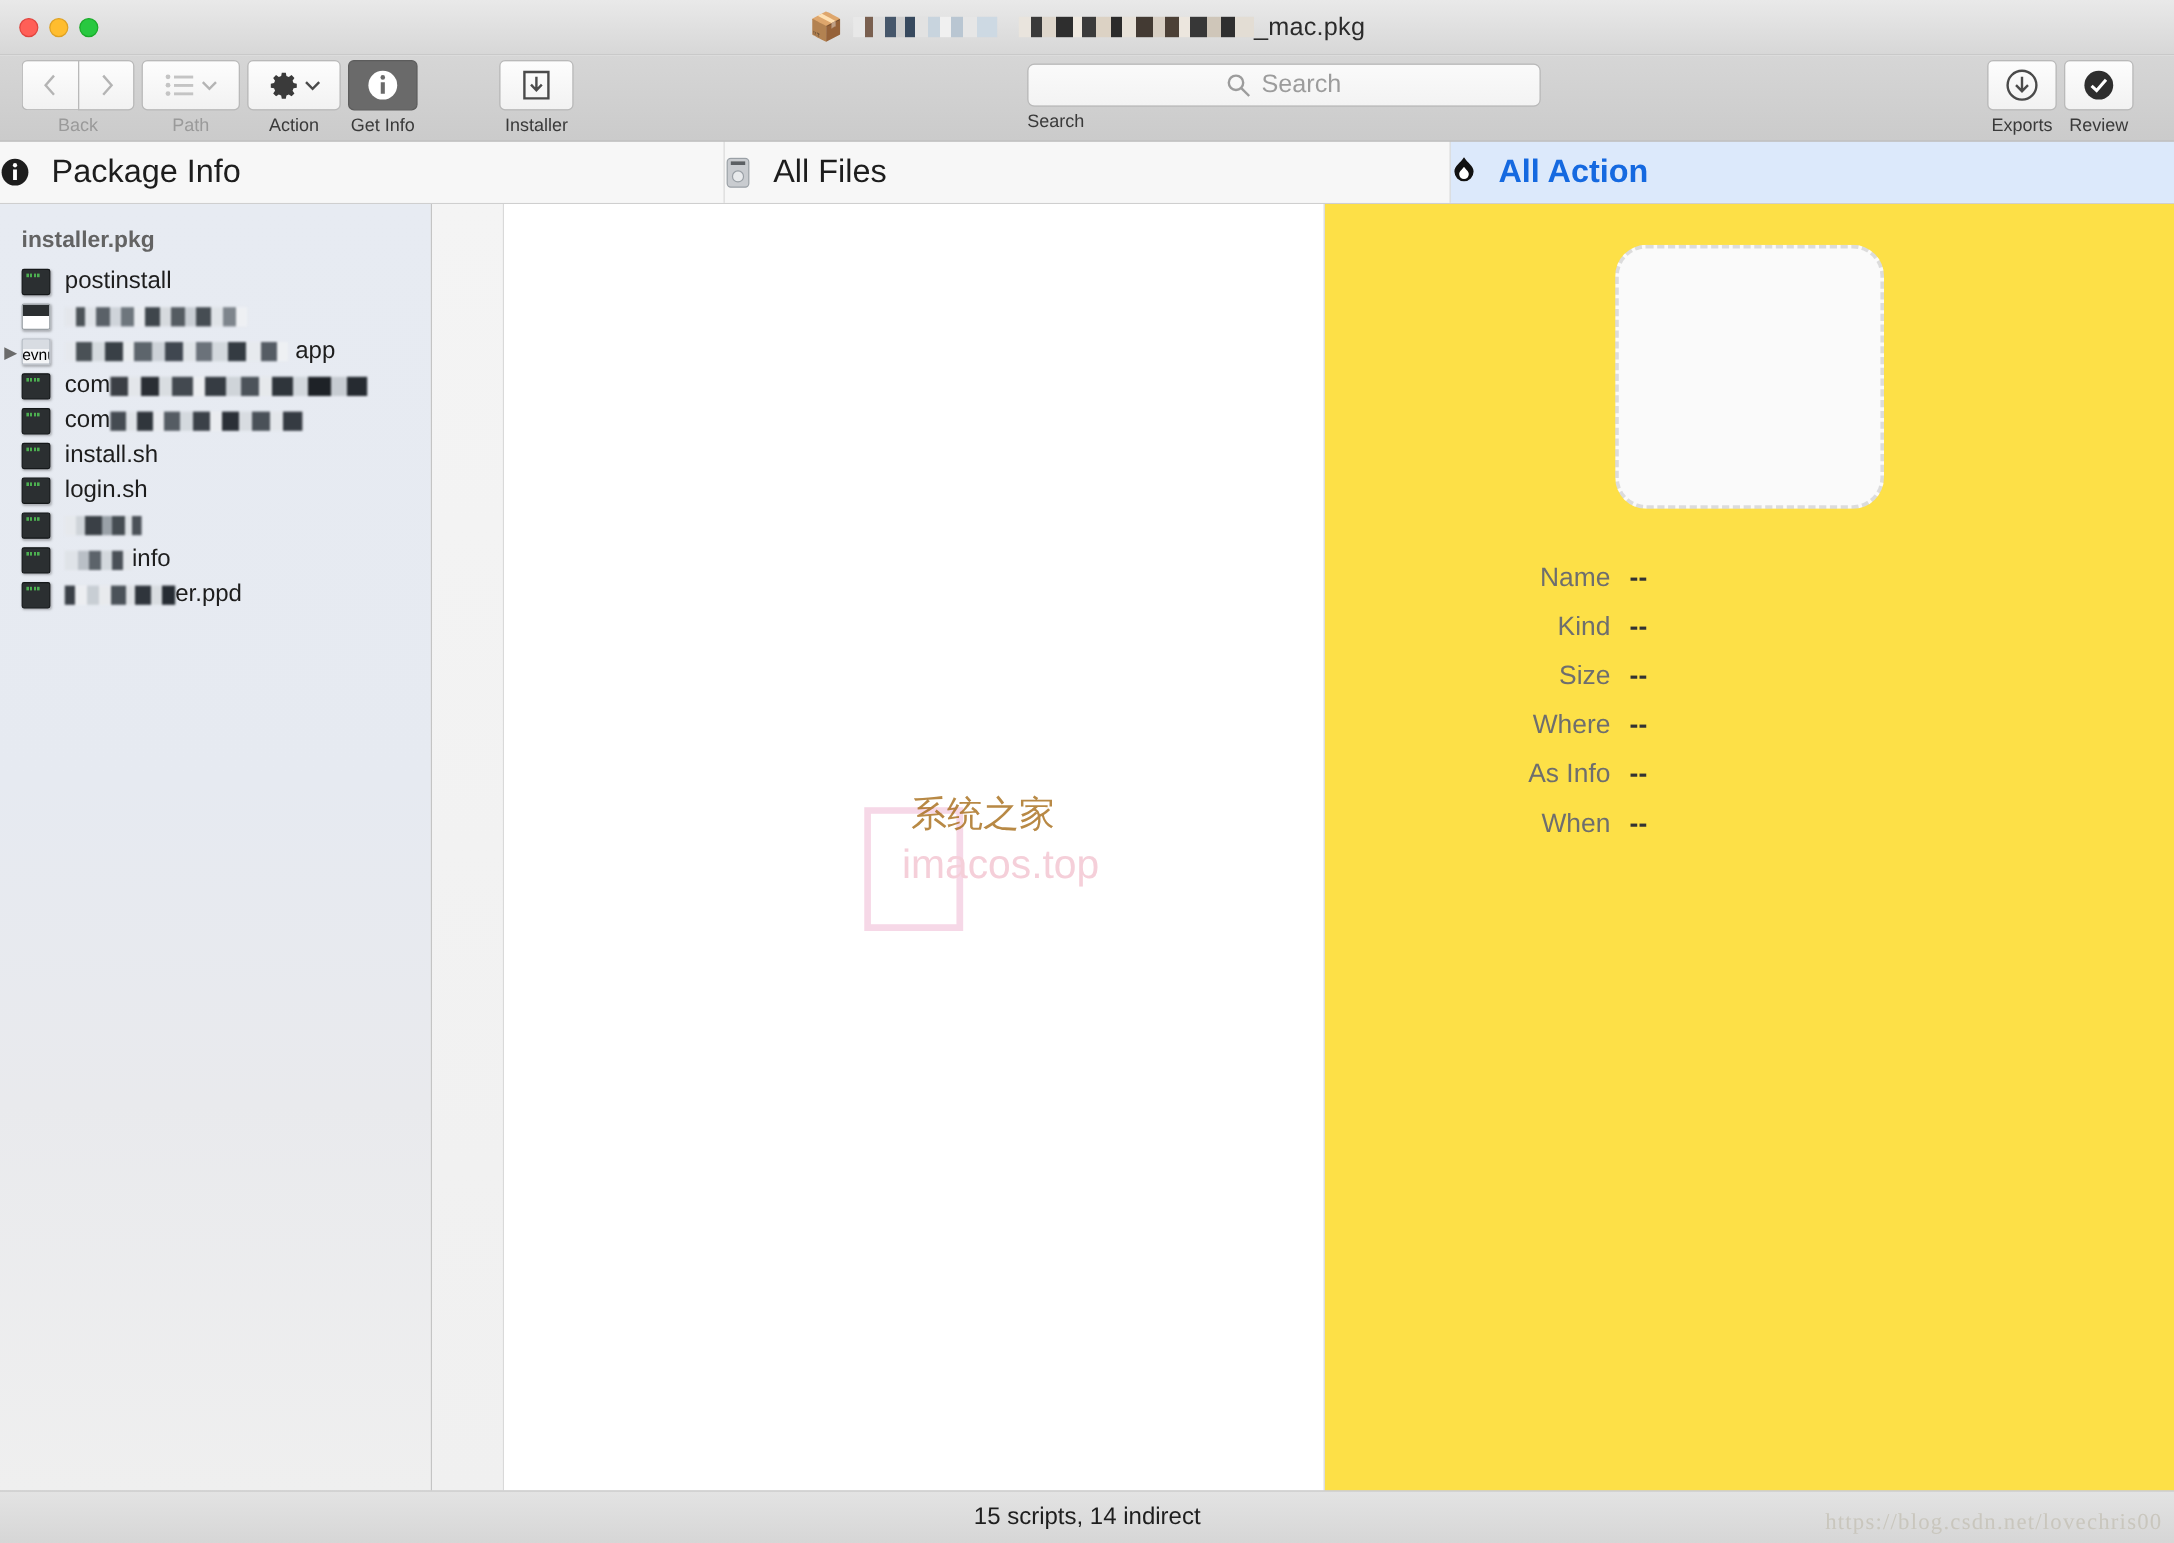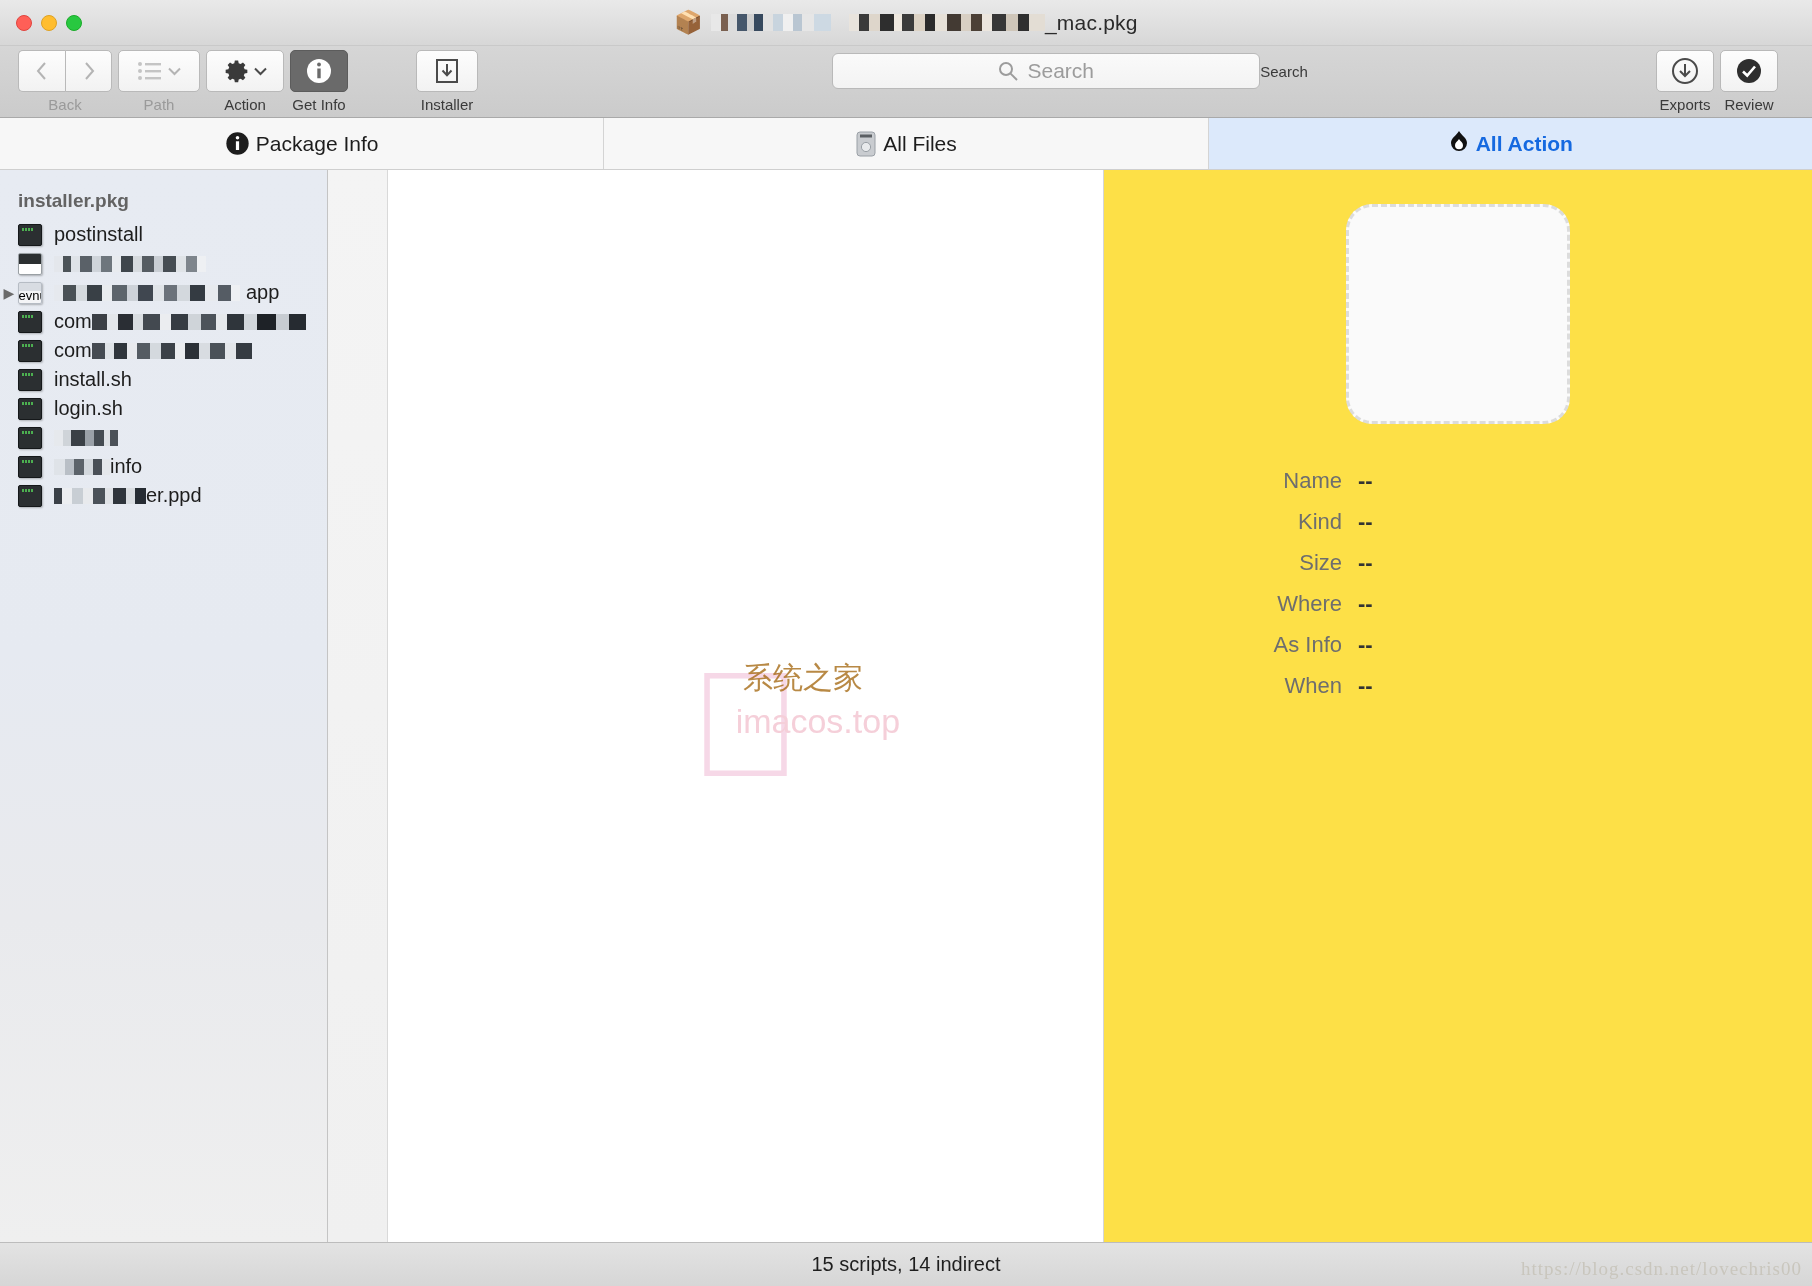--- a/index.html
+++ b/index.html
@@ -119,43 +119,43 @@
 
   .searchbox {
     width: 428px; height: 36px;
     background: linear-gradient(#fafafa, #f3f3f3);
     border: 1px solid #b9b9b9; border-radius: 6px;
     display: flex; align-items: center; justify-content: center;
     gap: 9px;
     margin-top: 3px;
   }
   .search-ph { font-size: 21px; color: #9c9c9c; }
-  .search-group { display: flex; flex-direction: row; align-items: center; }
+  .search-group { display: flex; flex-direction: column; }
 
   
   .tabbar {
     height: 52px; display: flex;
     background: #f7f7f7;
     border-bottom: 1px solid #cfcfcf;
     flex: 0 0 52px;
   }
   .tab {
-    flex: 1; display: flex; align-items: center; justify-content: center;
-    gap: 6px; font-size: 21px; color: #1d1d1d;
+    flex: 1; display: flex; align-items: center; justify-content: flex-start;
+    gap: 18px; font-size: 27px; color: #1d1d1d;
     border-right: 1px solid #d4d4d4;
     background: #f7f7f7;
   }
   .tab:last-child { border-right: none; }
   .tab.active { background: #dce9fb; color: #1569e0; font-weight: 600; }
 
   
   .body { flex: 1; display: flex; min-height: 0; }
 
   .sidebar {
-    width: 328px;
+    width: 360px;
     background: linear-gradient(180deg, #e7ebf2 0%, #e6eaf1 45%, #e9eaed 70%, #efefef 100%);
     border-right: 1px solid #c4c4c4;
     padding-top: 14px;
     overflow: hidden;
     position: relative;
   }
   .sb-root {
     font-size: 19px; font-weight: 700; color: #636363;
     padding: 6px 0 8px 18px;
   }

